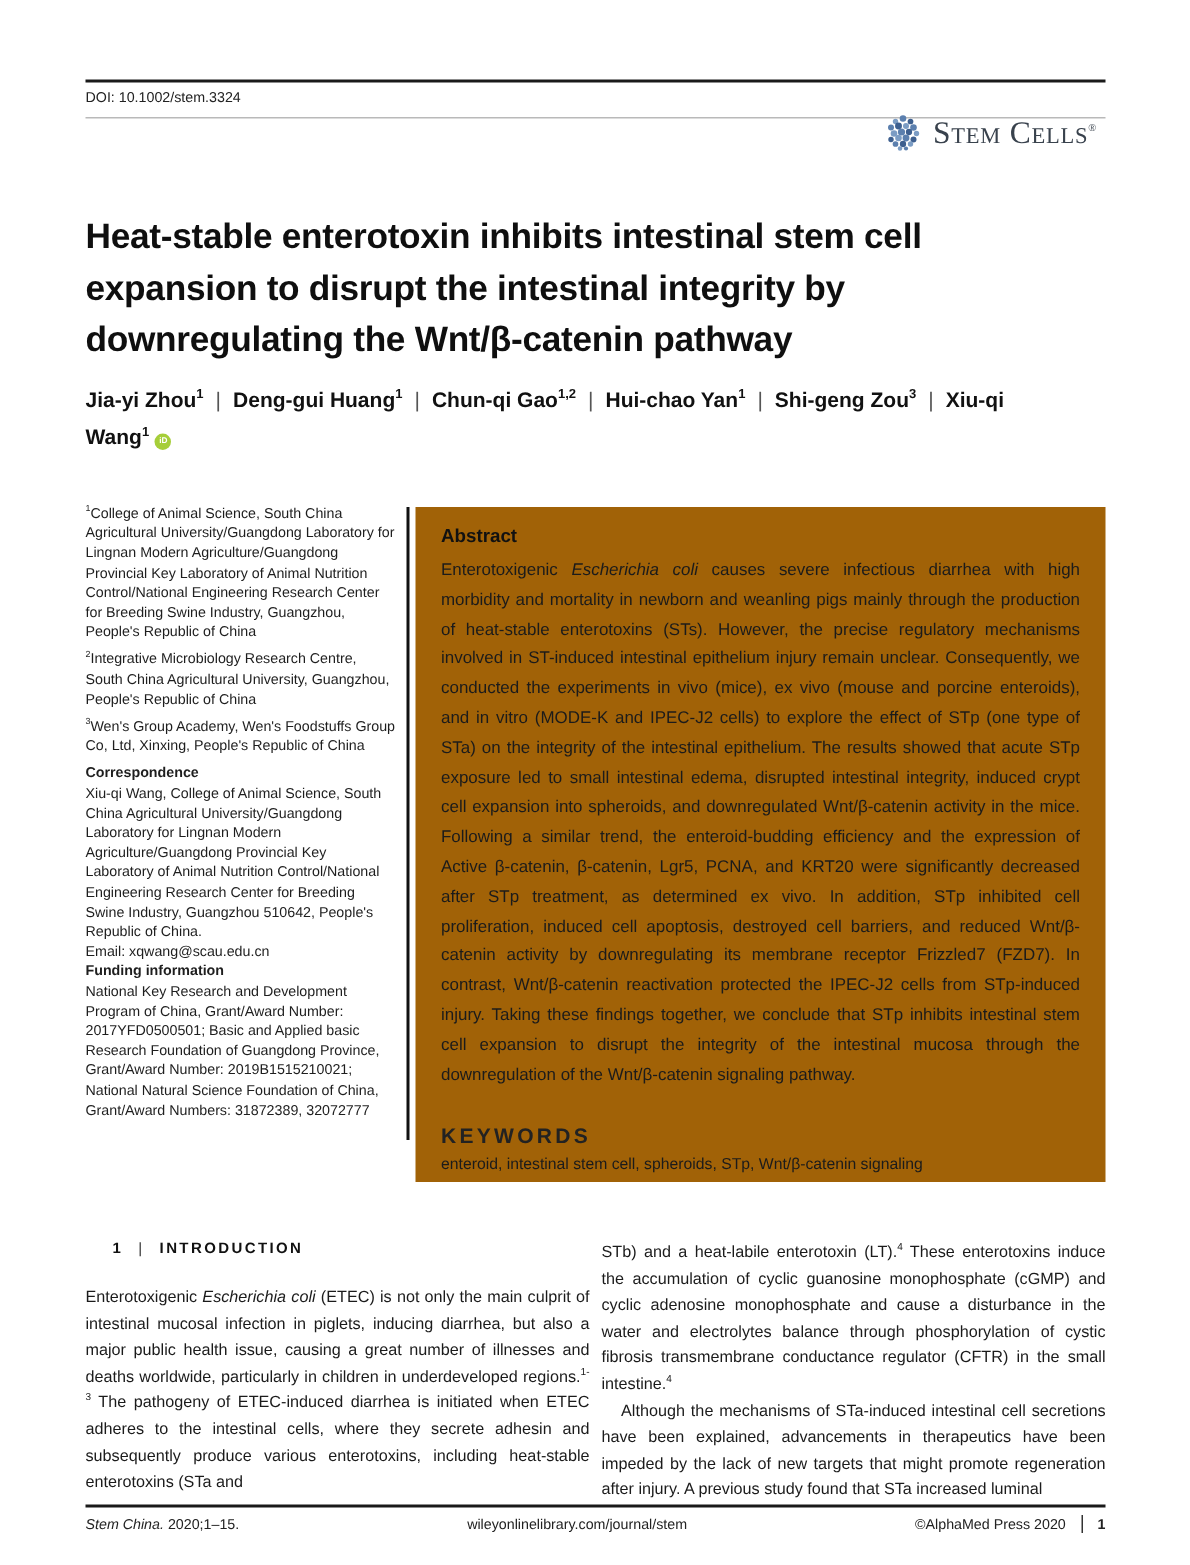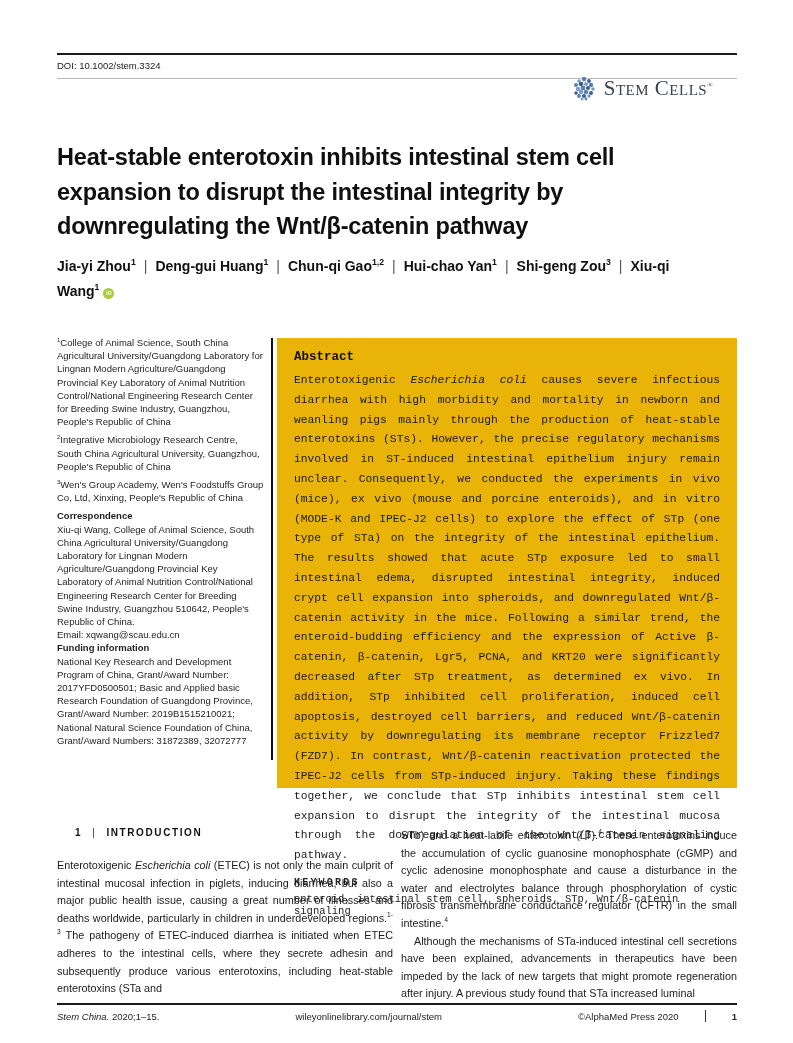--- a/index.html
+++ b/index.html
@@ -12,21 +12,21 @@
   
   .dates { position:absolute; left:57px; top:36px; width:680px; display:flex; align-items:center; font-size:9.5px; color:#222; }
   .dates .vbar { width:1.5px; height:14px; background:#111; margin:0 14px; }
   .rule-dark  { position:absolute; left:57px; width:680px; height:1.8px; background:#1a1a1a; }
   .rule-light { position:absolute; left:57px; width:680px; height:1px; background:#b9b9b9; }
   .doi { position:absolute; left:57px; top:60px; font-size:9.5px; color:#222; }
   .banner {
     position:absolute; left:57px; top:87px; font-size:12px; font-weight:700;
     letter-spacing:2.6px; color:#111; border-bottom:3px solid #111; padding-bottom:5px;
   }
-  .logo { position:absolute; left:553px; top:72px; width:160px; display:flex; align-items:center; justify-content:flex-end; }
+  .logo { position:absolute; left:588px; top:72px; width:160px; display:flex; align-items:center; }
   .logo-text {
     font-family:"Liberation Serif", serif; font-variant:small-caps;
     font-size:21px; letter-spacing:0.5px; color:#39424d; margin-left:4px; white-space:nowrap;
   }
   .logo-tm { font-size:7px; vertical-align:super; color:#39424d; font-variant:normal; }
   
   .title {
     position:absolute; left:57px; top:140px; width:660px;
     font-size:23.5px; font-weight:700; line-height:34.5px; color:#0f0f0f; letter-spacing:-0.2px;
   }
@@ -40,38 +40,38 @@
     text-align:center; line-height:11px; vertical-align:1px; margin-left:4px;
   }
   
   .sidebar { position:absolute; left:57px; top:336px; width:207px; font-size:9.5px; line-height:13.2px; color:#1e1e1e; }
   .sidebar .aff { margin-bottom:5px; }
   .sidebar .sb-head { font-weight:700; }
   .divider { position:absolute; left:271px; top:338px; width:2px; height:422px; background:#111; }
   
   .abstract-box {
     position:absolute; left:277px; top:338px; width:460px; height:450px;
-    background:#eab308; padding:12px 17px 0 17px;font-family:Liberation Mono, monospace;
+    background:#a16207; padding:12px 17px 0 17px;
   }
   .abstract-head { font-size:12.5px; font-weight:700; color:#111; margin-bottom:7px; }
   .abstract-body { font-size:11.3px; line-height:19.8px; text-align:justify; color:#1b1b1b; }
-  .kw-head { font-size:10px; font-weight:700; letter-spacing:2.2px; color:#222; margin-top:11px; }
+  .kw-head { font-size:14px; font-weight:700; letter-spacing:2.2px; color:#222; margin-top:22px; }
   .kw-body { font-size:10.5px; margin-top:5px; color:#1b1b1b; }
   
   .intro-head { position:absolute; left:75px; top:827px; font-size:10px; font-weight:700; letter-spacing:1.6px; color:#111;text-align:right; }
   .intro-head .rt-sep { padding:0 10px; color:#333; }
   .col { position:absolute; width:336px; font-size:10.8px; line-height:17.6px; text-align:justify; color:#1b1b1b; }
   .col-left  { left:57px;  top:857px; }
   .col-right { left:401px; top:827px; }
   .col p.indent { text-indent:13px; }
   
   .footer { position:absolute; left:57px; top:1010px; width:680px; display:flex; align-items:center; font-size:9.5px; color:#222; }
   .footer .f-left  { flex:0 0 auto; }
   .footer .f-mid   { flex:1 1 auto; text-align:center; }
-  .footer .f-right { flex:0 0 auto; display:flex; align-items:center;gap:16px; }
+  .footer .f-right { flex:0 0 auto; display:flex; align-items:center; }
   .footer .vbar { width:1.2px; height:12px; background:#333; margin:0 10px; }
   .footer .pageno { font-weight:700; }
 </style>
 </head>
 <body>
 
 <div class="page">
 
   <div class="rule-dark" style="top:53px;"></div>
   <div class="doi">DOI: 10.1002/stem.3324</div>

